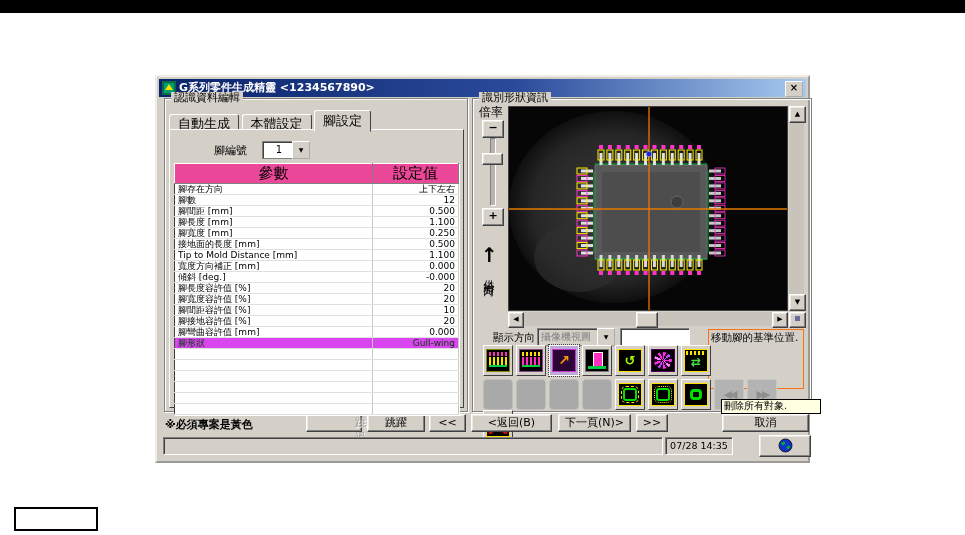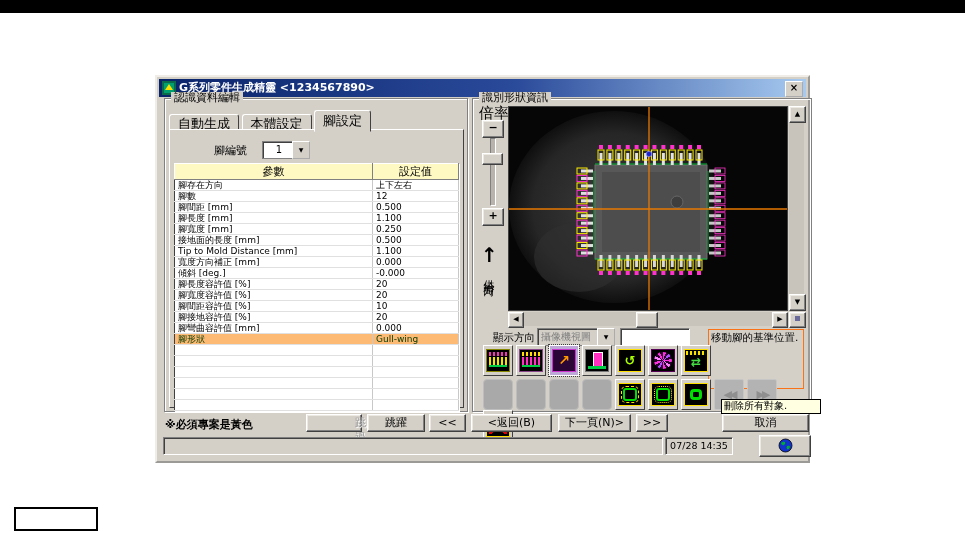--- a/index.html
+++ b/index.html
@@ -42,32 +42,32 @@
   .combo{position:absolute;height:18px;box-sizing:border-box;}
   .combo .field{position:absolute;left:0;top:0;right:15px;bottom:0;background:#fff;border:1px solid #808080;
                 border-right:none;box-shadow:inset 1px 1px 0 #404040;font-size:10px;line-height:16px;padding:0 3px;text-align:center;}
   .combo .drop{position:absolute;right:0;top:0;width:16px;bottom:0;background:#d4d0c8;border:1px outset #fff;
                font-size:6px;line-height:15px;text-align:center;color:#000;}
   .combo.disabled .field{background:#d4d0c8;color:#808080;text-align:left;}
   .cmb-pin{left:84px;top:1px;width:48px;}
 
   table.params{position:absolute;left:4px;top:33px;width:284px;border-collapse:collapse;table-layout:fixed;
                background:#fff;border:1px solid #404040;box-shadow:1px 1px 0 #fff;font-size:9px;}
-  table.params th{background:#fef9c3;border-top:1px solid #fff;border-left:1px solid #fff;
+  table.params th{background:#ec4899;border-top:1px solid #fff;border-left:1px solid #fff;
                   border-right:1px solid #808080;border-bottom:1px solid #808080;font-weight:normal;
-                  font-size:11px;height:14px;text-align:center;padding:0 2px;}
+                  font-size:15px;height:14px;text-align:center;padding:0 2px;}
   table.params td{border-right:1px solid #c8c8c8;border-bottom:1px solid #e0e0e0;height:10px;
                   padding:0 3px;white-space:nowrap;overflow:hidden;line-height:10px;}
-  table.params td.val{text-align:left;margin-left:40px;}
-  table.params tr.hl td{background:#fdba74;color:#043a04;}
+  table.params td.val{text-align:right;margin-left:40px;}
+  table.params tr.hl td{background:#d946ef;color:#043a04;}
   col.c1{width:198px}col.c2{width:86px}
 
   
   .grp-right{left:315px;top:21px;width:338px;height:312px;}
-  .zoomlbl{position:absolute;left:6px;top:5px;font-size:15px;}
+  .zoomlbl{position:absolute;left:6px;top:5px;font-size:12px;}
   .zbtn{position:absolute;left:9px;width:20px;height:16px;text-align:center;font-size:11px;line-height:14px;font-weight:bold;}
   .ztrack{position:absolute;left:17px;top:39px;width:4px;height:66px;background:#b8b4ac;
           border-left:1px solid #808080;border-top:1px solid #808080;border-right:1px solid #fff;border-bottom:1px solid #fff;}
   .zthumb{position:absolute;left:9px;top:54px;width:19px;height:10px;}
   .viewport{position:absolute;left:35px;top:7px;width:280px;height:205px;background:#000;border:1px solid #404040;box-sizing:border-box;}
   .vscroll{position:absolute;left:316px;top:7px;width:15px;height:205px;background:#c8c4bc;}
   .hscroll{position:absolute;left:35px;top:213px;width:280px;height:14px;background:#c8c4bc;}
   .sbtn{position:absolute;font-size:7px;text-align:center;color:#000;}
   .corner-btn{position:absolute;left:316px;top:213px;width:15px;height:14px;}
   .corner-btn i{display:block;width:5px;height:5px;margin:3px auto;background:#6a6a9a;}

